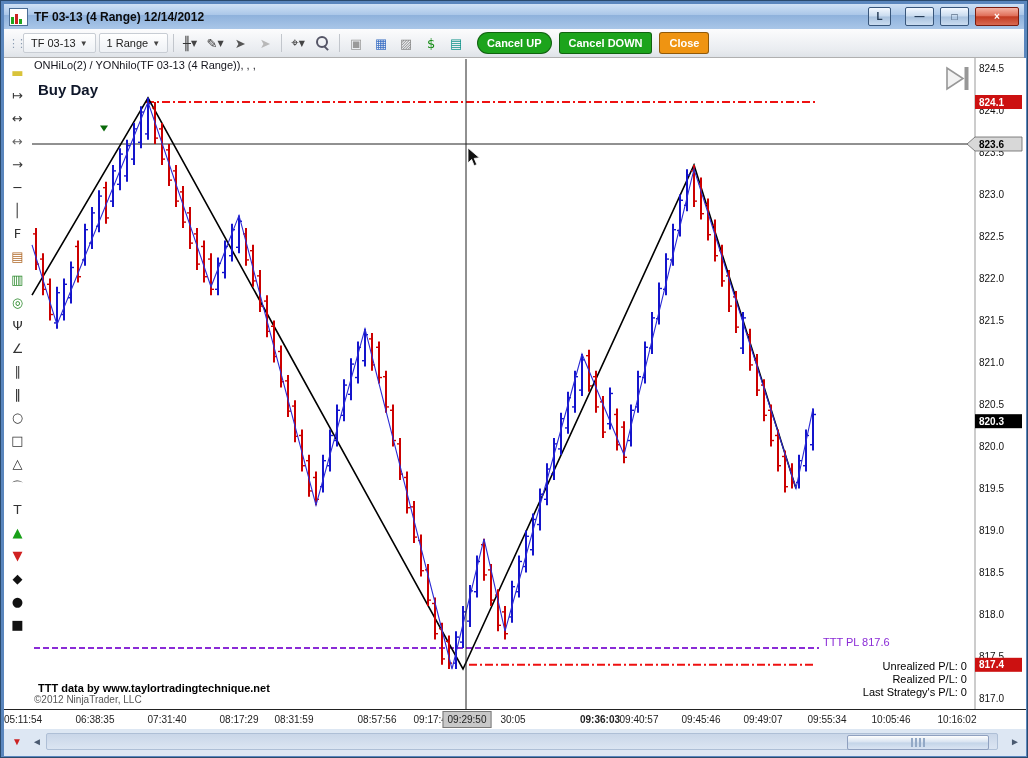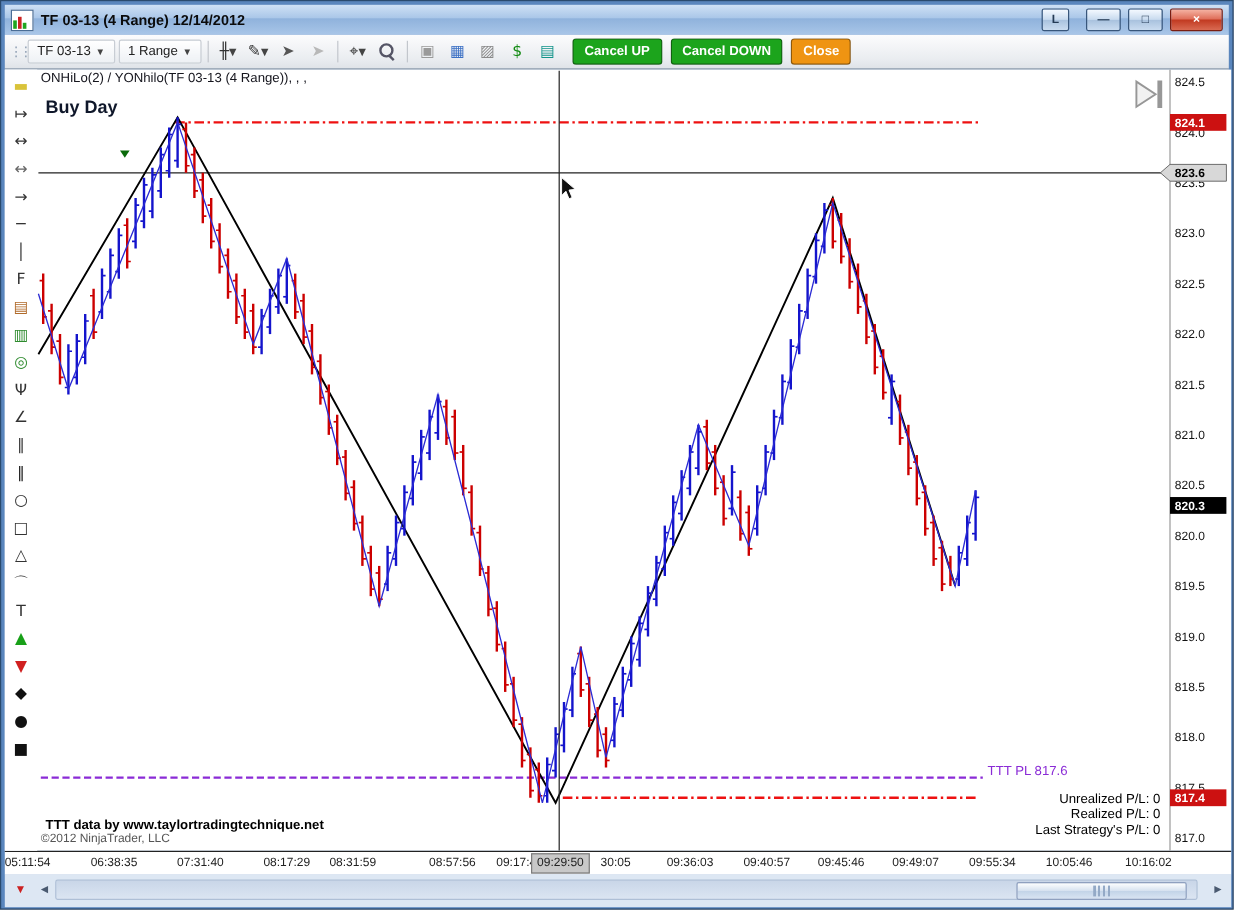--- a/index.html
+++ b/index.html
@@ -104,21 +104,21 @@
         <span class="tbicon" style="color: rgb(51, 51, 51);">⌖<span class="caret">▼</span></span>
         <span class="tbicon icon-zoom"></span>
         <span class="tbsep"></span>
         <span class="tbicon" style="color: rgb(154, 154, 154);">▣</span>
         <span class="tbicon" style="color: rgb(58, 111, 196);">▦</span>
         <span class="tbicon" style="color: rgb(138, 138, 138);">▨</span>
         <span class="tbicon" style="color: rgb(18, 138, 18);">$</span>
         <span class="tbicon" style="color: rgb(18, 148, 138);">▤</span>
       </span>
     <span id="toolbar-buttons" style="display:flex;align-items:center;">
-        <span class="actionbtn" style="background: rgb(28, 164, 28);">Cancel UP</span>
+        <span class="actionbtn" style="background: rgb(28, 164, 28); border-radius: 11px;">Cancel UP</span>
         <span class="actionbtn" style="background: rgb(28, 164, 28);">Cancel DOWN</span>
         <span class="actionbtn" style="background: rgb(239, 148, 18);">Close</span>
       </span>
   </div>
 
   <div class="paper"></div>
 
   <div class="sidebar" id="sidebar">
       <div class="tool" style="color: rgb(217, 195, 58);">▬</div>
       <div class="tool" style="color: rgb(51, 51, 51);">↦</div>
@@ -538,21 +538,21 @@
   <div class="timebar" id="timebar">
     <span class="tbadge" id="time-cursor-badge" style="left: 463px;">09:29:50</span>
   <span class="tlab" style="left: 19px;">05:11:54</span>
       <span class="tlab" style="left: 91px;">06:38:35</span>
       <span class="tlab" style="left: 163px;">07:31:40</span>
       <span class="tlab" style="left: 235px;">08:17:29</span>
       <span class="tlab" style="left: 290px;">08:31:59</span>
       <span class="tlab" style="left: 373px;">08:57:56</span>
       <span class="tlab" style="left: 429px;">09:17:48</span>
       <span class="tlab" style="left: 509px;">30:05</span>
-      <span class="tlab" style="left: 571px;">09:36:03</span>
+      <span class="tlab" style="left: 596px; font-weight: bold;">09:36:03</span>
       <span class="tlab" style="left: 635px;">09:40:57</span>
       <span class="tlab" style="left: 697px;">09:45:46</span>
       <span class="tlab" style="left: 759px;">09:49:07</span>
       <span class="tlab" style="left: 823px;">09:55:34</span>
       <span class="tlab" style="left: 887px;">10:05:46</span>
       <span class="tlab" style="left: 953px;">10:16:02</span>
     </div>
 
   <div class="scrollstrip">
     <span class="red-down">▼</span>

